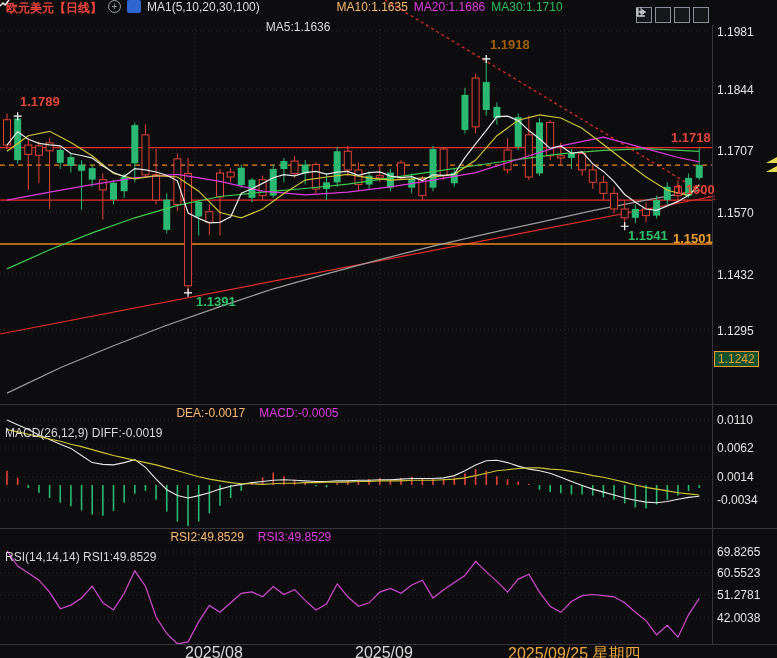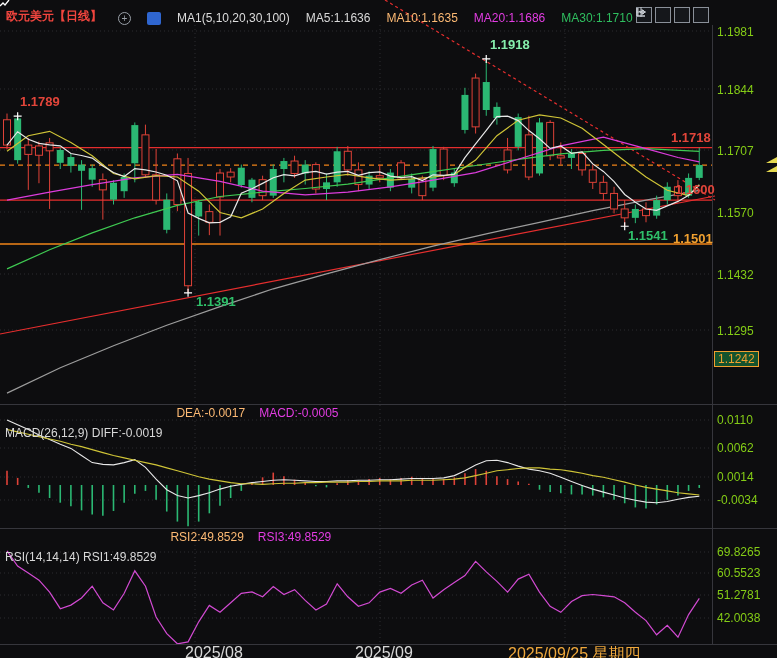--- a/index.html
+++ b/index.html
@@ -1,28 +1,28 @@
 <!DOCTYPE html>
 <html><head>
 <meta charset="utf-8">
 <style>
   html,body{margin:0;padding:0;background:#000;}
   #app{position:relative;width:777px;height:658px;background:#0d0d0f;overflow:hidden;
        font-family:"Liberation Sans","DejaVu Sans",sans-serif;-webkit-font-smoothing:antialiased;}
   .abs{position:absolute;}
-  #topbar{position:absolute;left:0;top:0;width:777px;height:25px;display:flex;align-items:flex-end;gap:16px;padding-left:6px;box-sizing:border-box;font-size:12px;}
+  #topbar{position:absolute;left:0;top:0;width:777px;height:25px;display:flex;align-items:flex-start;gap:6px;padding-left:6px;box-sizing:border-box;font-size:12px;}
   .t-red{color:#f0453e;font-weight:700;}
   .plus-ico{width:13px;height:13px;border:1px solid #9aa0a8;border-radius:50%;color:#9aa0a8;font-size:10px;line-height:11px;text-align:center;box-sizing:border-box;}
   .blue-ico{width:14px;height:13px;background:#2f66d0;border-radius:2px;display:flex;align-items:center;justify-content:center;}
   .ma-param{color:#dcdcdc;}
   #toolbar{position:absolute;right:68px;top:7px;display:flex;gap:3px;}
   .tool{width:14px;height:14px;border:1px solid #8a9099;background:#15171b;display:flex;align-items:center;justify-content:center;}
   .panel-line{position:absolute;left:0;width:777px;height:1px;background:#36363c;}
   .vaxis-line{position:absolute;top:25px;left:712px;width:1px;height:619px;background:#36363c;}
-  .axis-lab{position:absolute;left:717px;color:#84cc16;font-size:12px;white-space:nowrap;}
+  .axis-lab{position:absolute;left:717px;color:#e5e5e5;font-size:12px;white-space:nowrap;}
   .boxed-lab{position:absolute;left:714px;color:#f0a030;border:1px solid #f0a030;font-size:12px;padding:0 3px;background:#14532d;white-space:nowrap;}
   .anno{position:absolute;font-size:13px;font-weight:700;white-space:nowrap;}
   .subhdr{position:absolute;left:5px;display:flex;gap:14px;font-size:12px;white-space:nowrap;}
   .c-wht{color:#d9d9d9;margin-top:20px;} .c-yel{color:#fdba74;} .c-mag{color:#e23ce2;} .c-grn{color:#2fbf5f;}
   .date-lab{position:absolute;top:644px;font-size:16px;white-space:nowrap;}
   svg{position:absolute;left:0;top:0;}
 </style>
 </head>
 <body>
 
@@ -335,21 +335,21 @@
       <div class="axis-lab" style="top: 470px;">0.0014</div>
       <div class="axis-lab" style="top: 493px;">-0.0034</div>
       <div class="axis-lab" style="top: 545px;">69.8265</div>
       <div class="axis-lab" style="top: 566px;">60.5523</div>
       <div class="axis-lab" style="top: 588px;">51.2781</div>
       <div class="axis-lab" style="top: 611px;">42.0038</div>
       <div class="boxed-lab" style="top: 351px;">1.1242</div>
     </div>
   <div id="annotations">
       <div class="anno" style="left: 20px; top: 94px; color: rgb(226, 69, 58);">1.1789</div>
-      <div class="anno" style="left: 490px; top: 37px; color: #86efac;">1.1918</div>
+      <div class="anno" style="left: 490px; top: 37px; color: #a16207;">1.1918</div>
       <div class="anno" style="left: 196px; top: 294px; color: rgb(47, 192, 106);">1.1391</div>
       <div class="anno" style="left: 628px; top: 228px; color: rgb(47, 192, 106);">1.1541</div>
       <div class="anno" style="left: 671px; top: 130px; color: rgb(226, 69, 58);">1.1718</div>
       <div class="anno" style="left: 675px; top: 182px; color: rgb(226, 69, 58);">1.1600</div>
       <div class="anno" style="left: 673px; top: 231px; color: rgb(240, 160, 48);">1.1501</div>
     </div>
   <div id="date-labels">
       <div class="date-lab" style="left: 185px; color: rgb(216, 216, 216);">2025/08</div>
       <div class="date-lab" style="left: 355px; color: rgb(216, 216, 216);">2025/09</div>
       <div class="date-lab" style="left: 508px; color: rgb(239, 168, 60);">2025/09/25 星期四</div>

